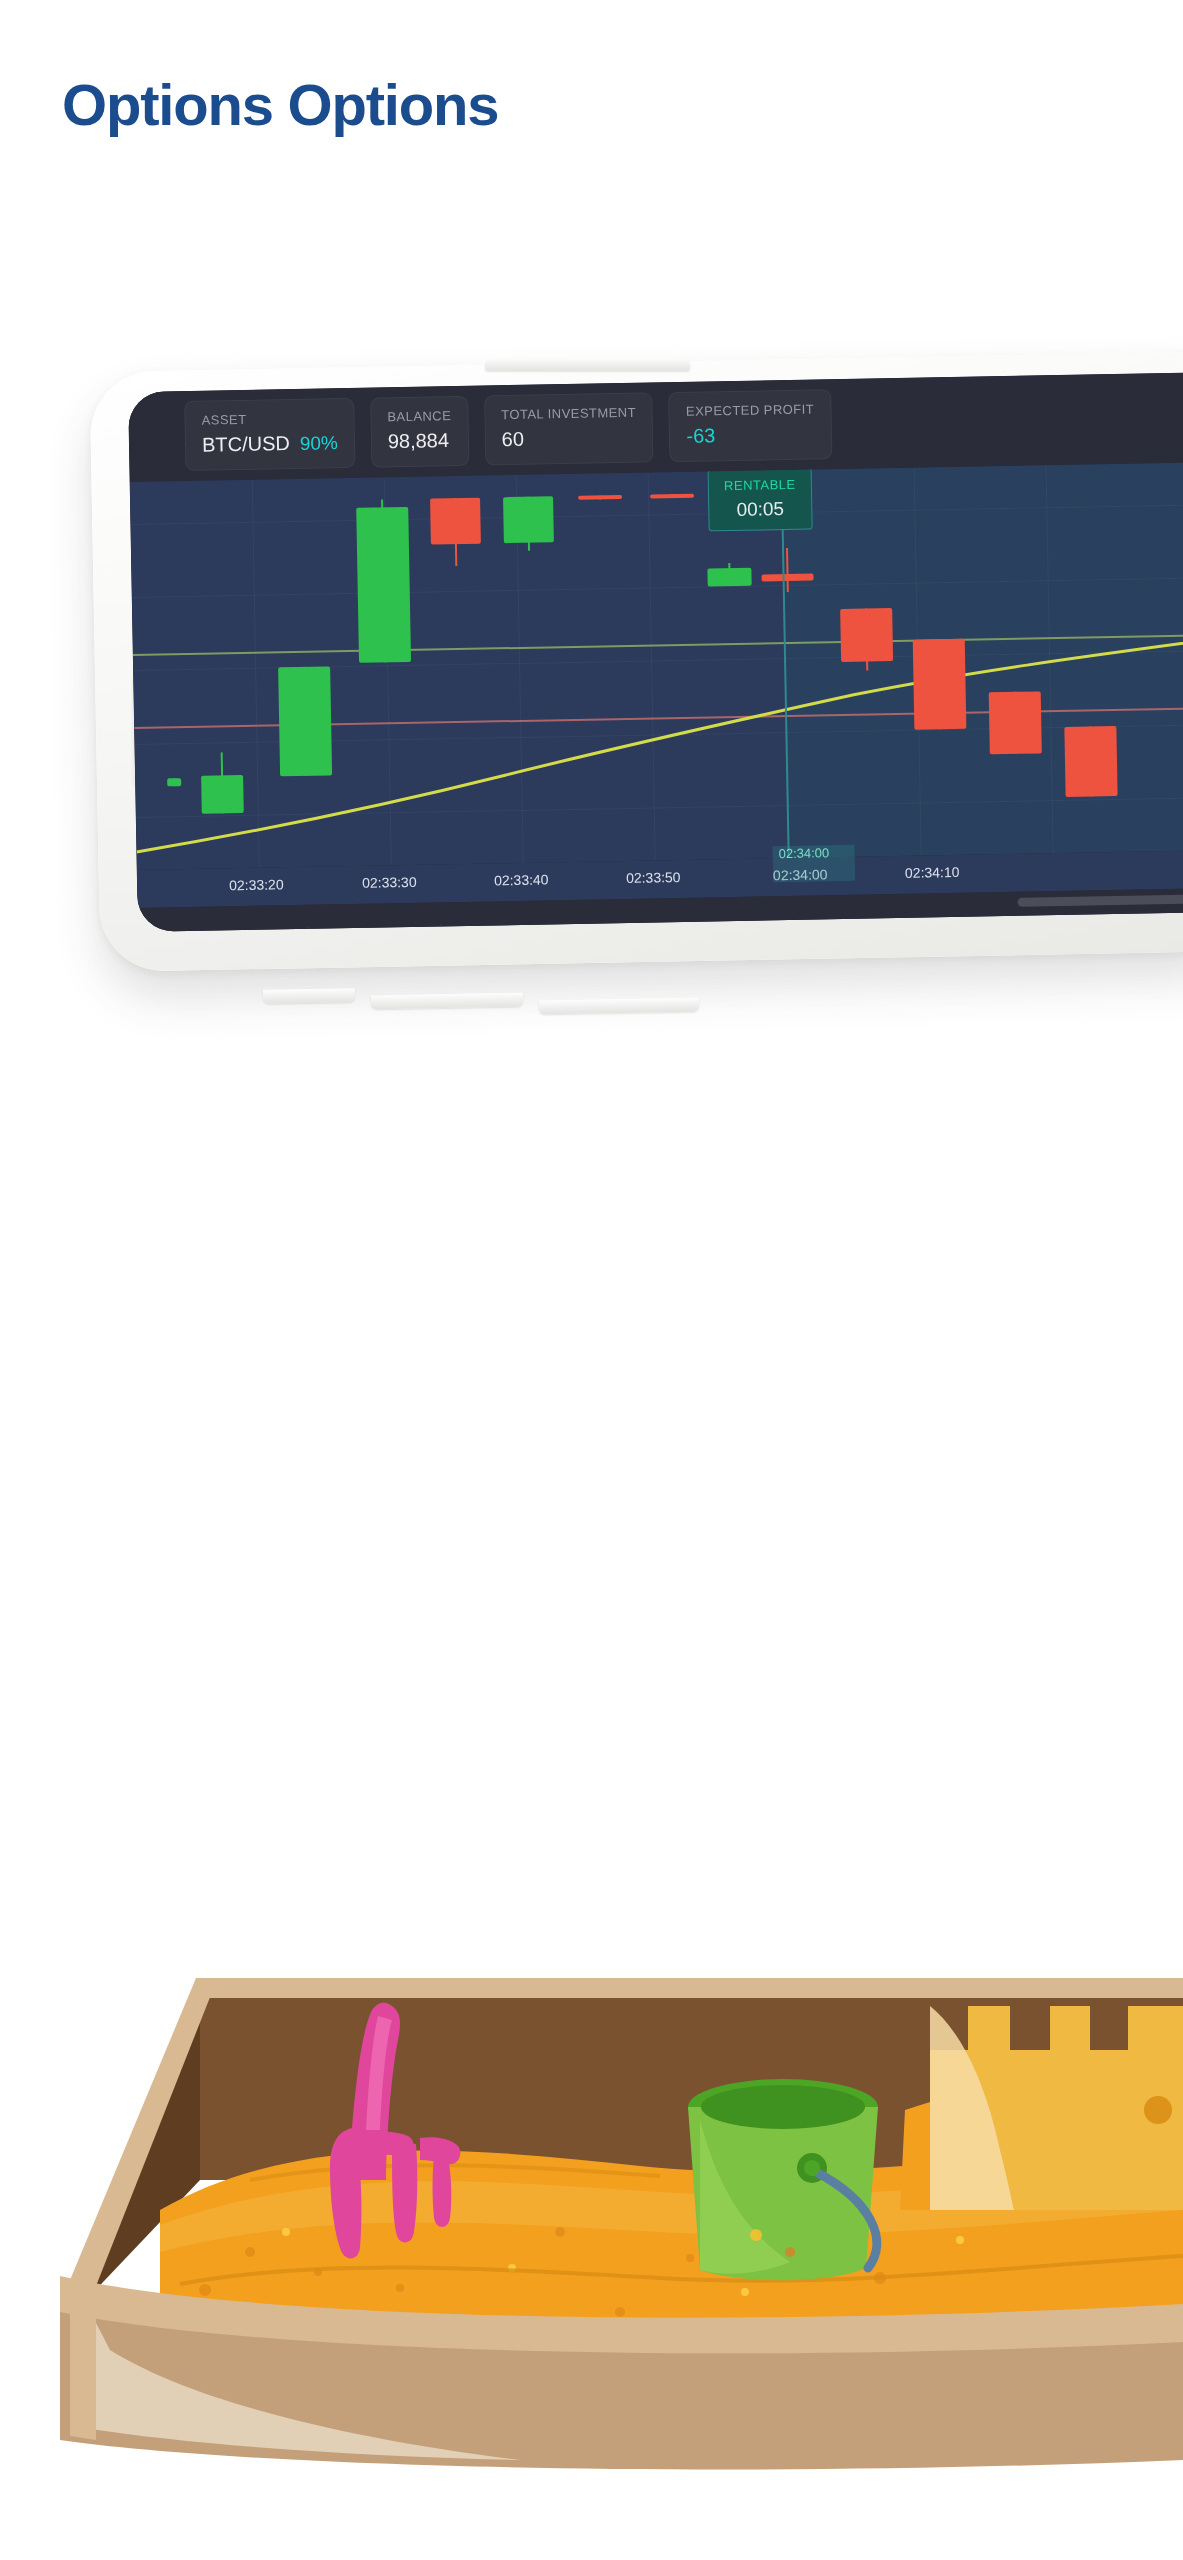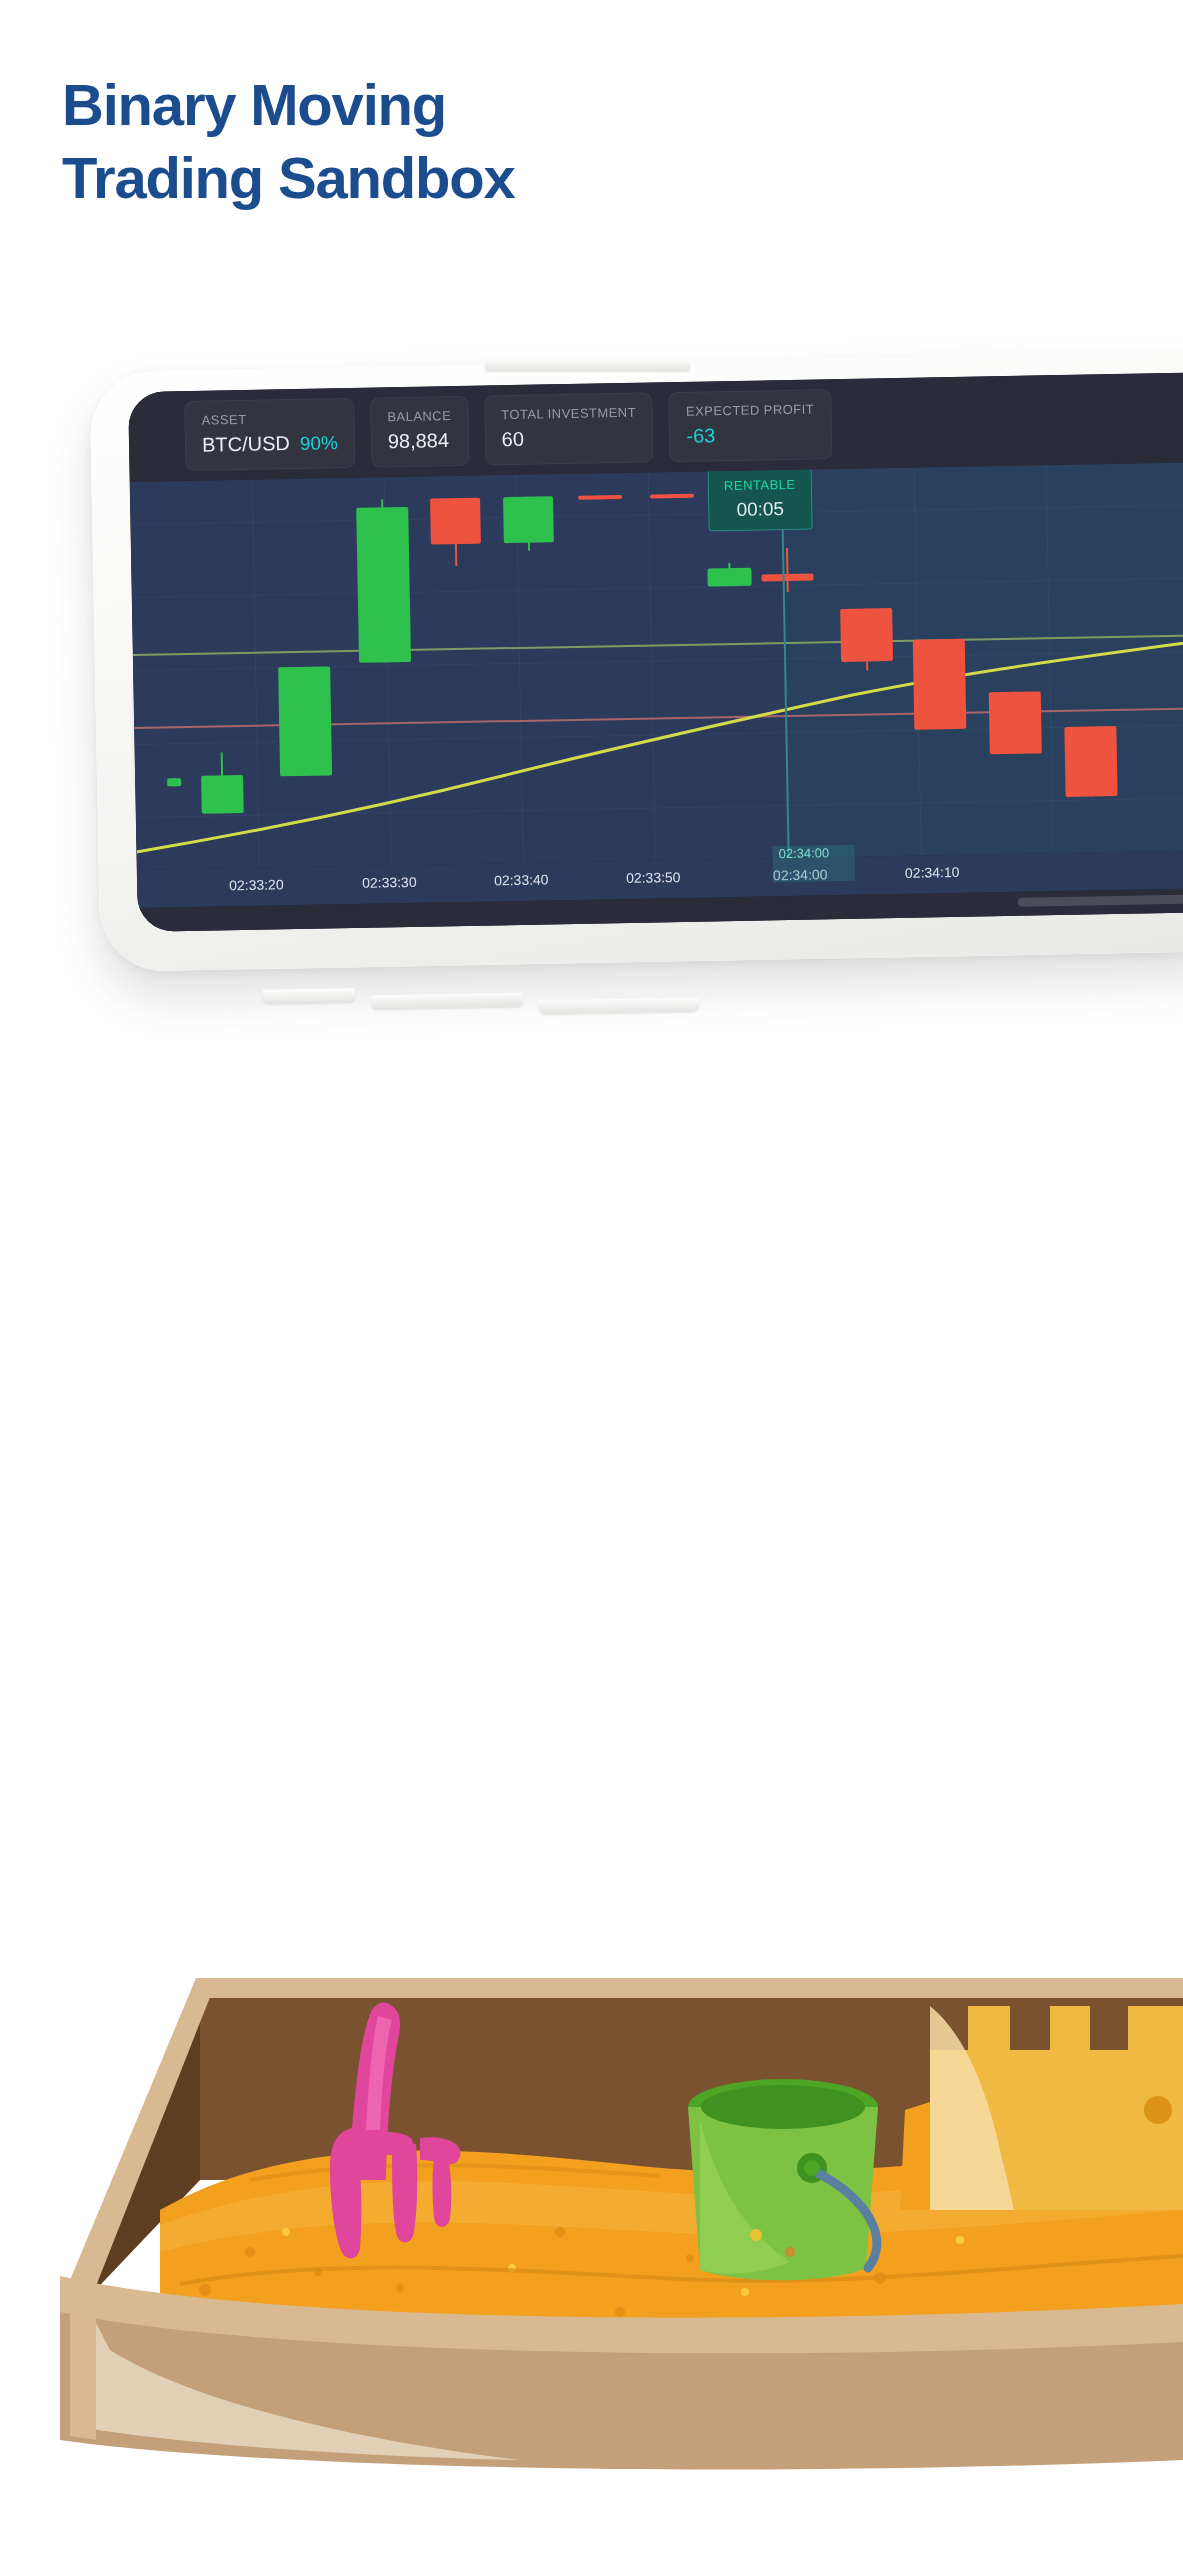--- a/index.html
+++ b/index.html
@@ -130,22 +130,21 @@
     background:#4B4D58; border-radius:5px;
   }
 
   
   #sandbox{ position:absolute; left:0; top:1880px; width:1183px; height:620px; }
 </style>
 </head>
 <body>
 
 <div id="headline">
-  <span class="ln">Binary Moving</span>
-  <span class="ln">Trading Sandbox</span>
+  <span class="ln">Options Options</span>
 </div>
 
 <div id="phone-wrap">
 
   <div id="phone-body"></div>
   <div class="phone-btn" id="btn-power"></div>
   <div class="phone-btn" id="btn-b1"></div>
   <div class="phone-btn" id="btn-b2"></div>
   <div class="phone-btn" id="btn-b3"></div>
   <div id="lens"></div>

